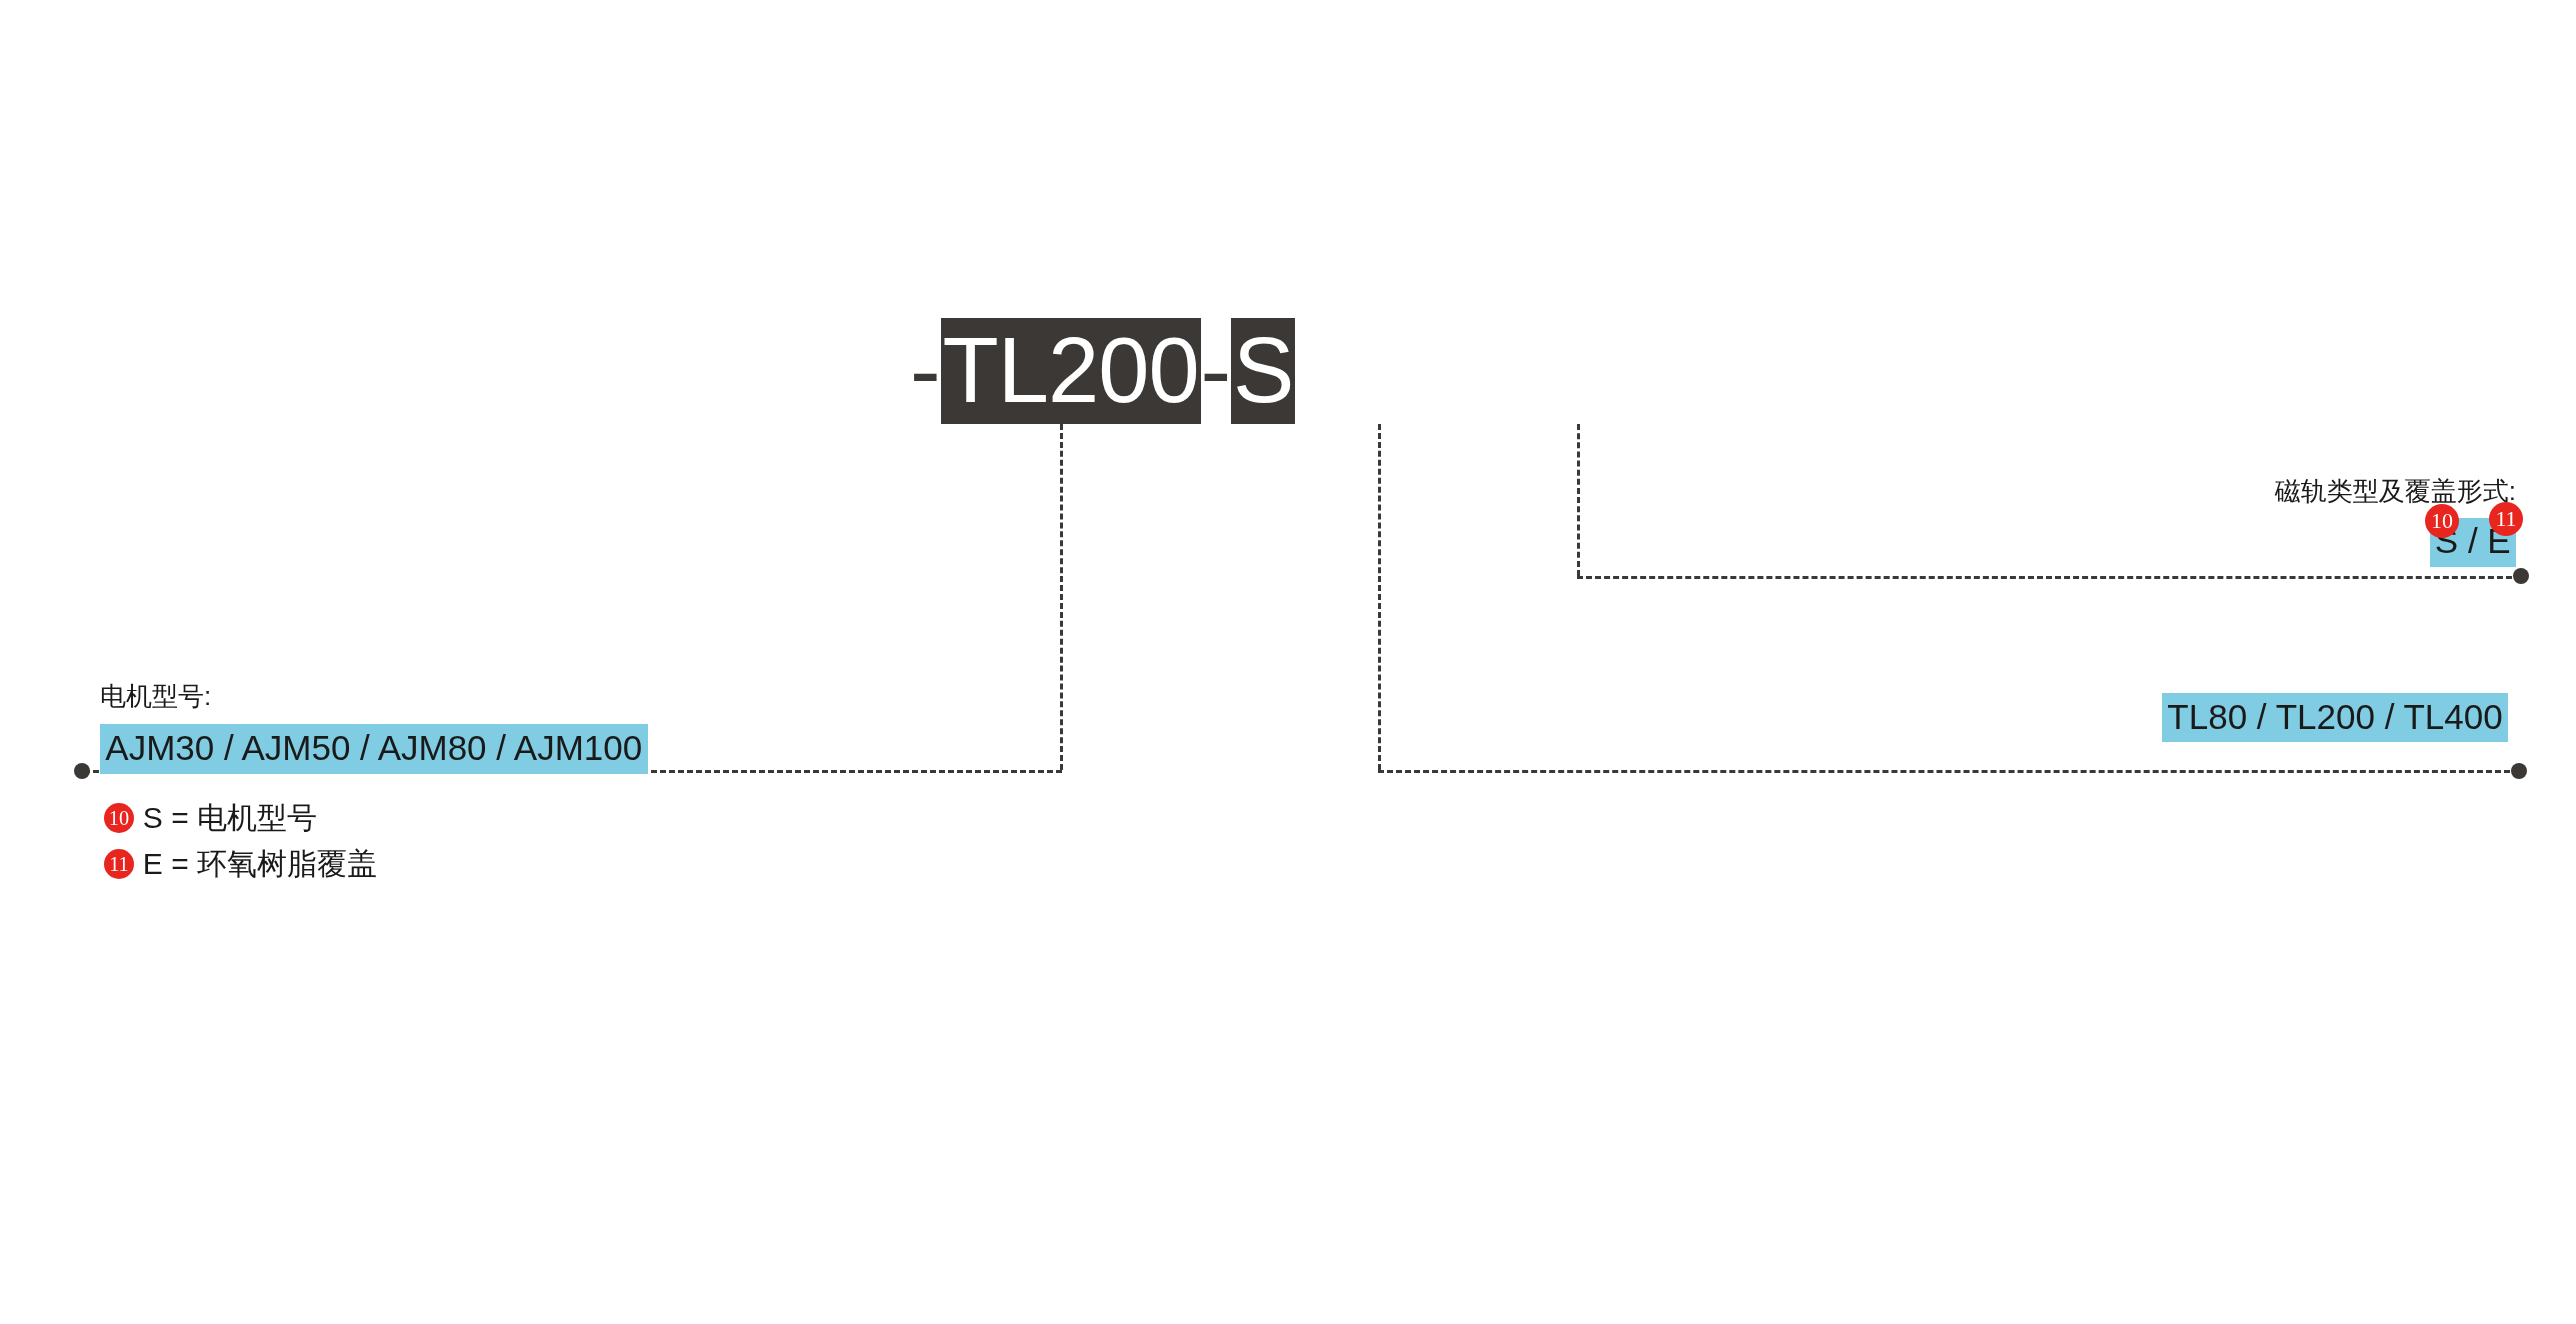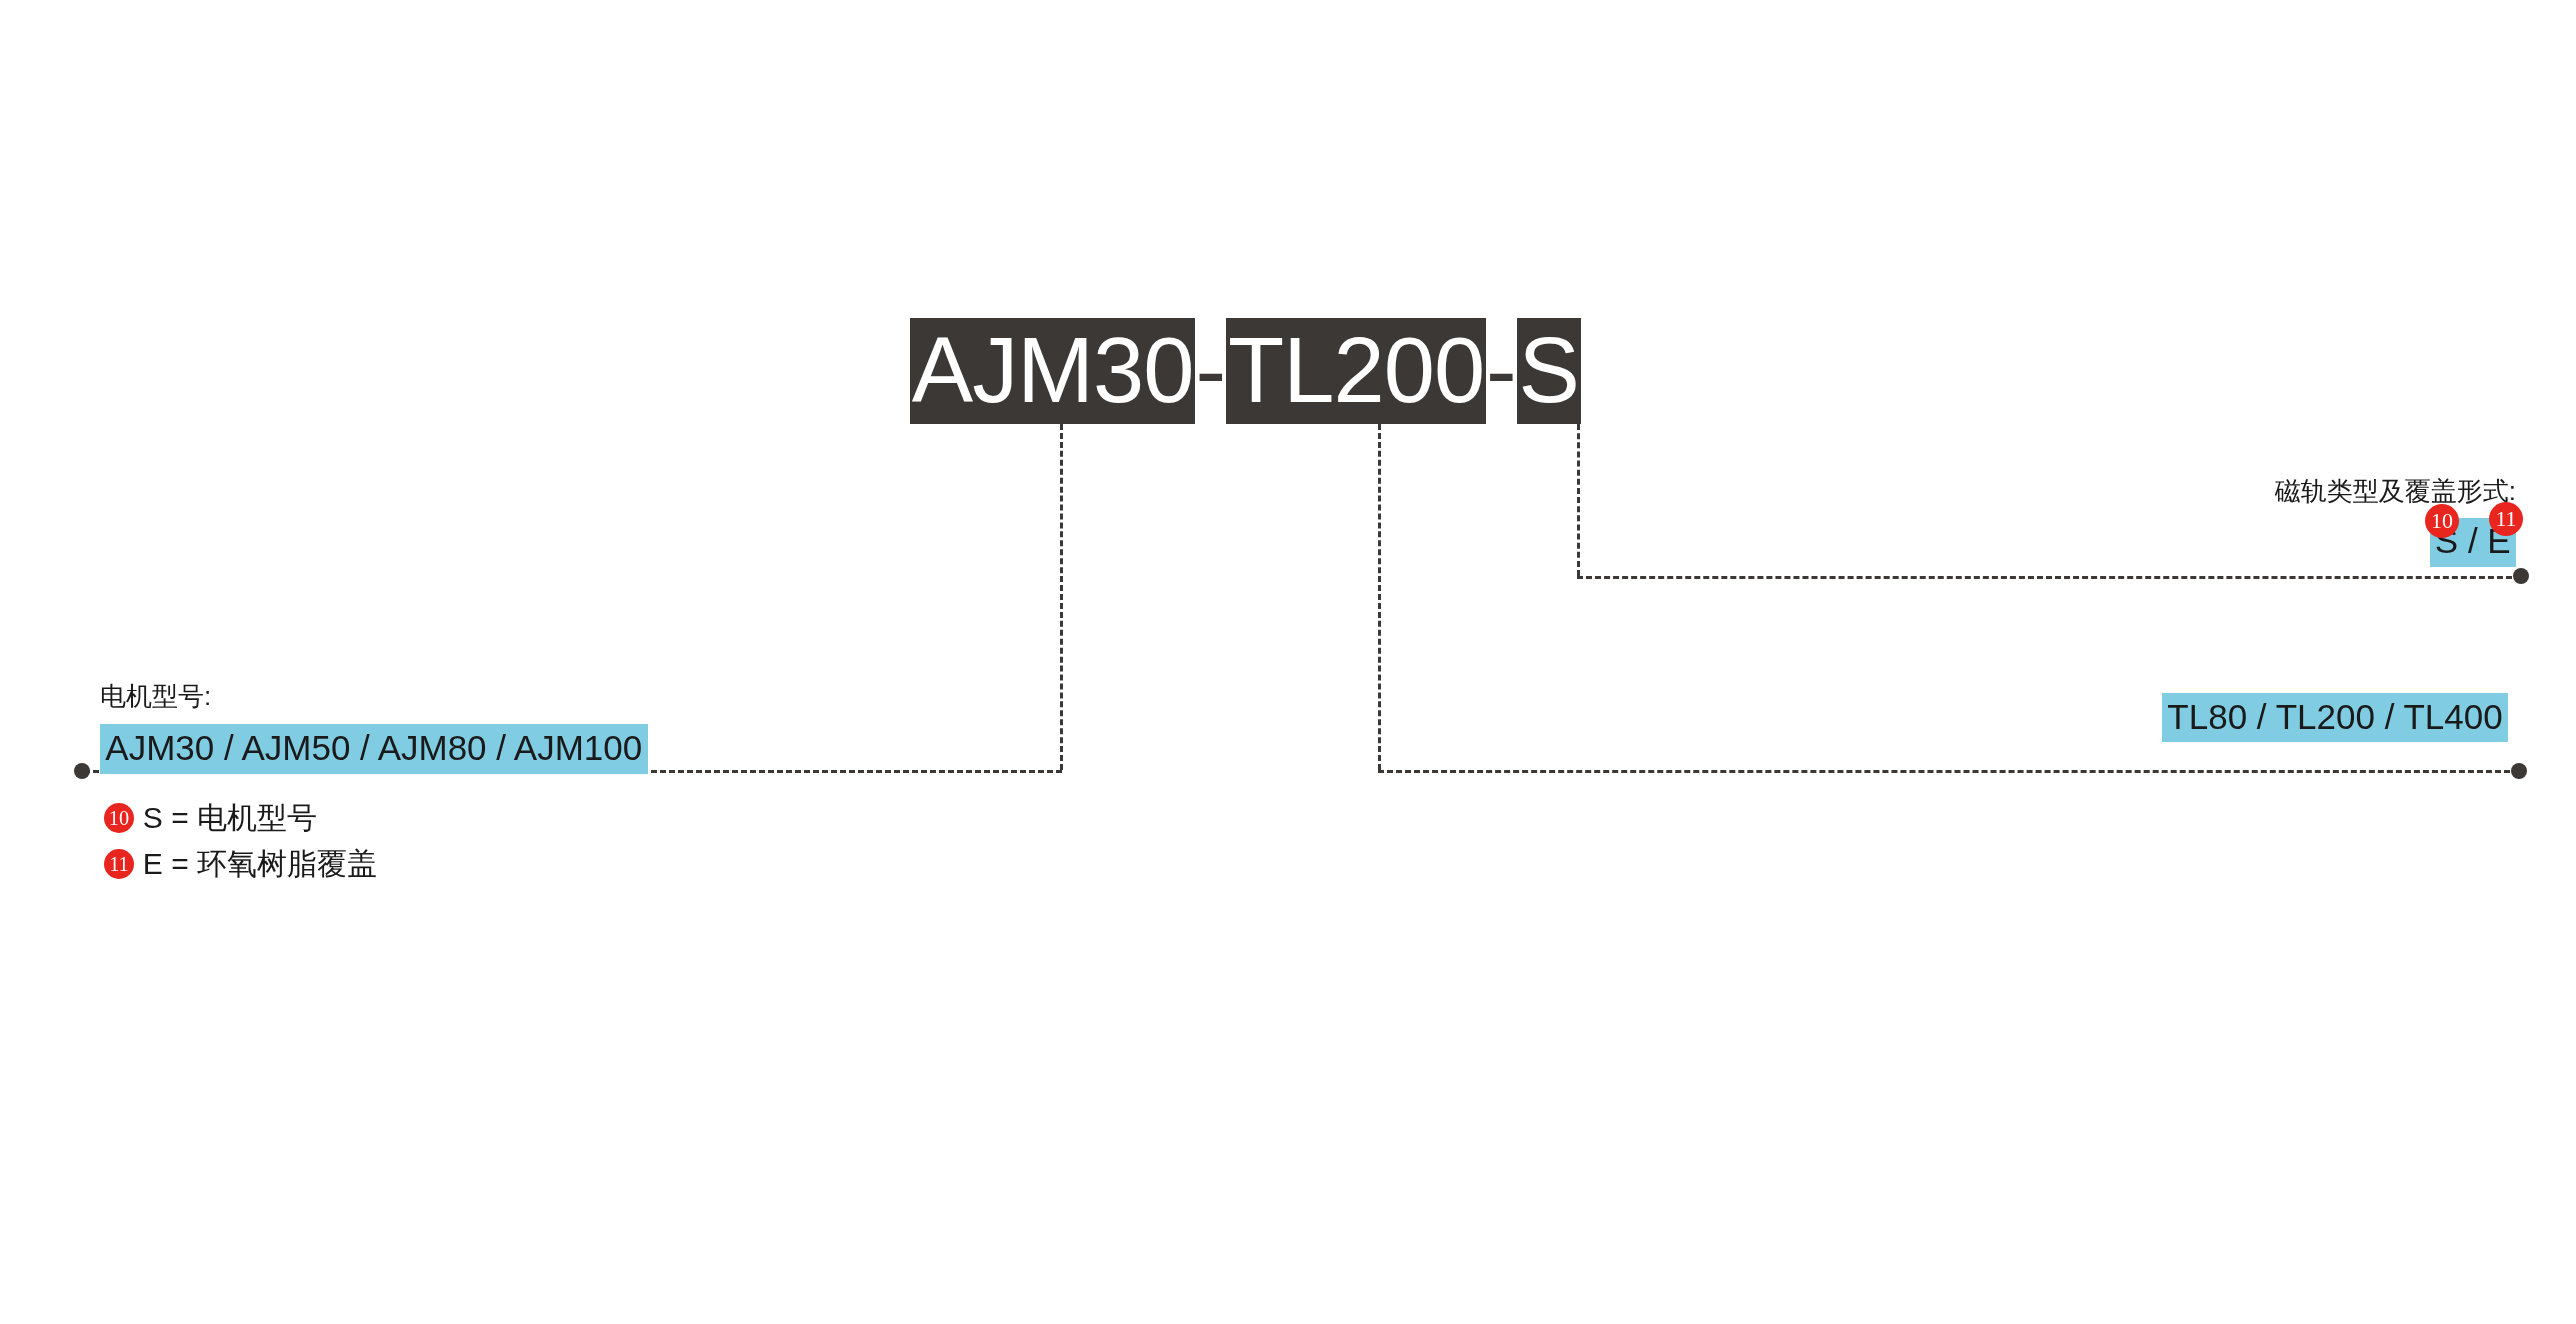--- a/index.html
+++ b/index.html
@@ -126,21 +126,20 @@
     color: #1a1a1a;
     margin-left: 8.8px;
     white-space: nowrap;
     font-family: "Liberation Sans", "DejaVu Sans", sans-serif;
   }
 </style>
 </head>
 <body>
 
 <div id="partnumber">
-  <span class="pn-seg">AJM30</span>
   <span class="pn-dash">-</span>
   <span class="pn-seg">TL200</span>
   <span class="pn-dash">-</span>
   <span class="pn-seg">S</span>
 </div>
 
 <div class="vline" style="left:1060px; top:424px; height:346px;"></div>
 <div class="hline" style="left:84px;  top:770px; width:978px;"></div>
 <div class="enddot" style="left:74px;  top:763px;"></div>
 

